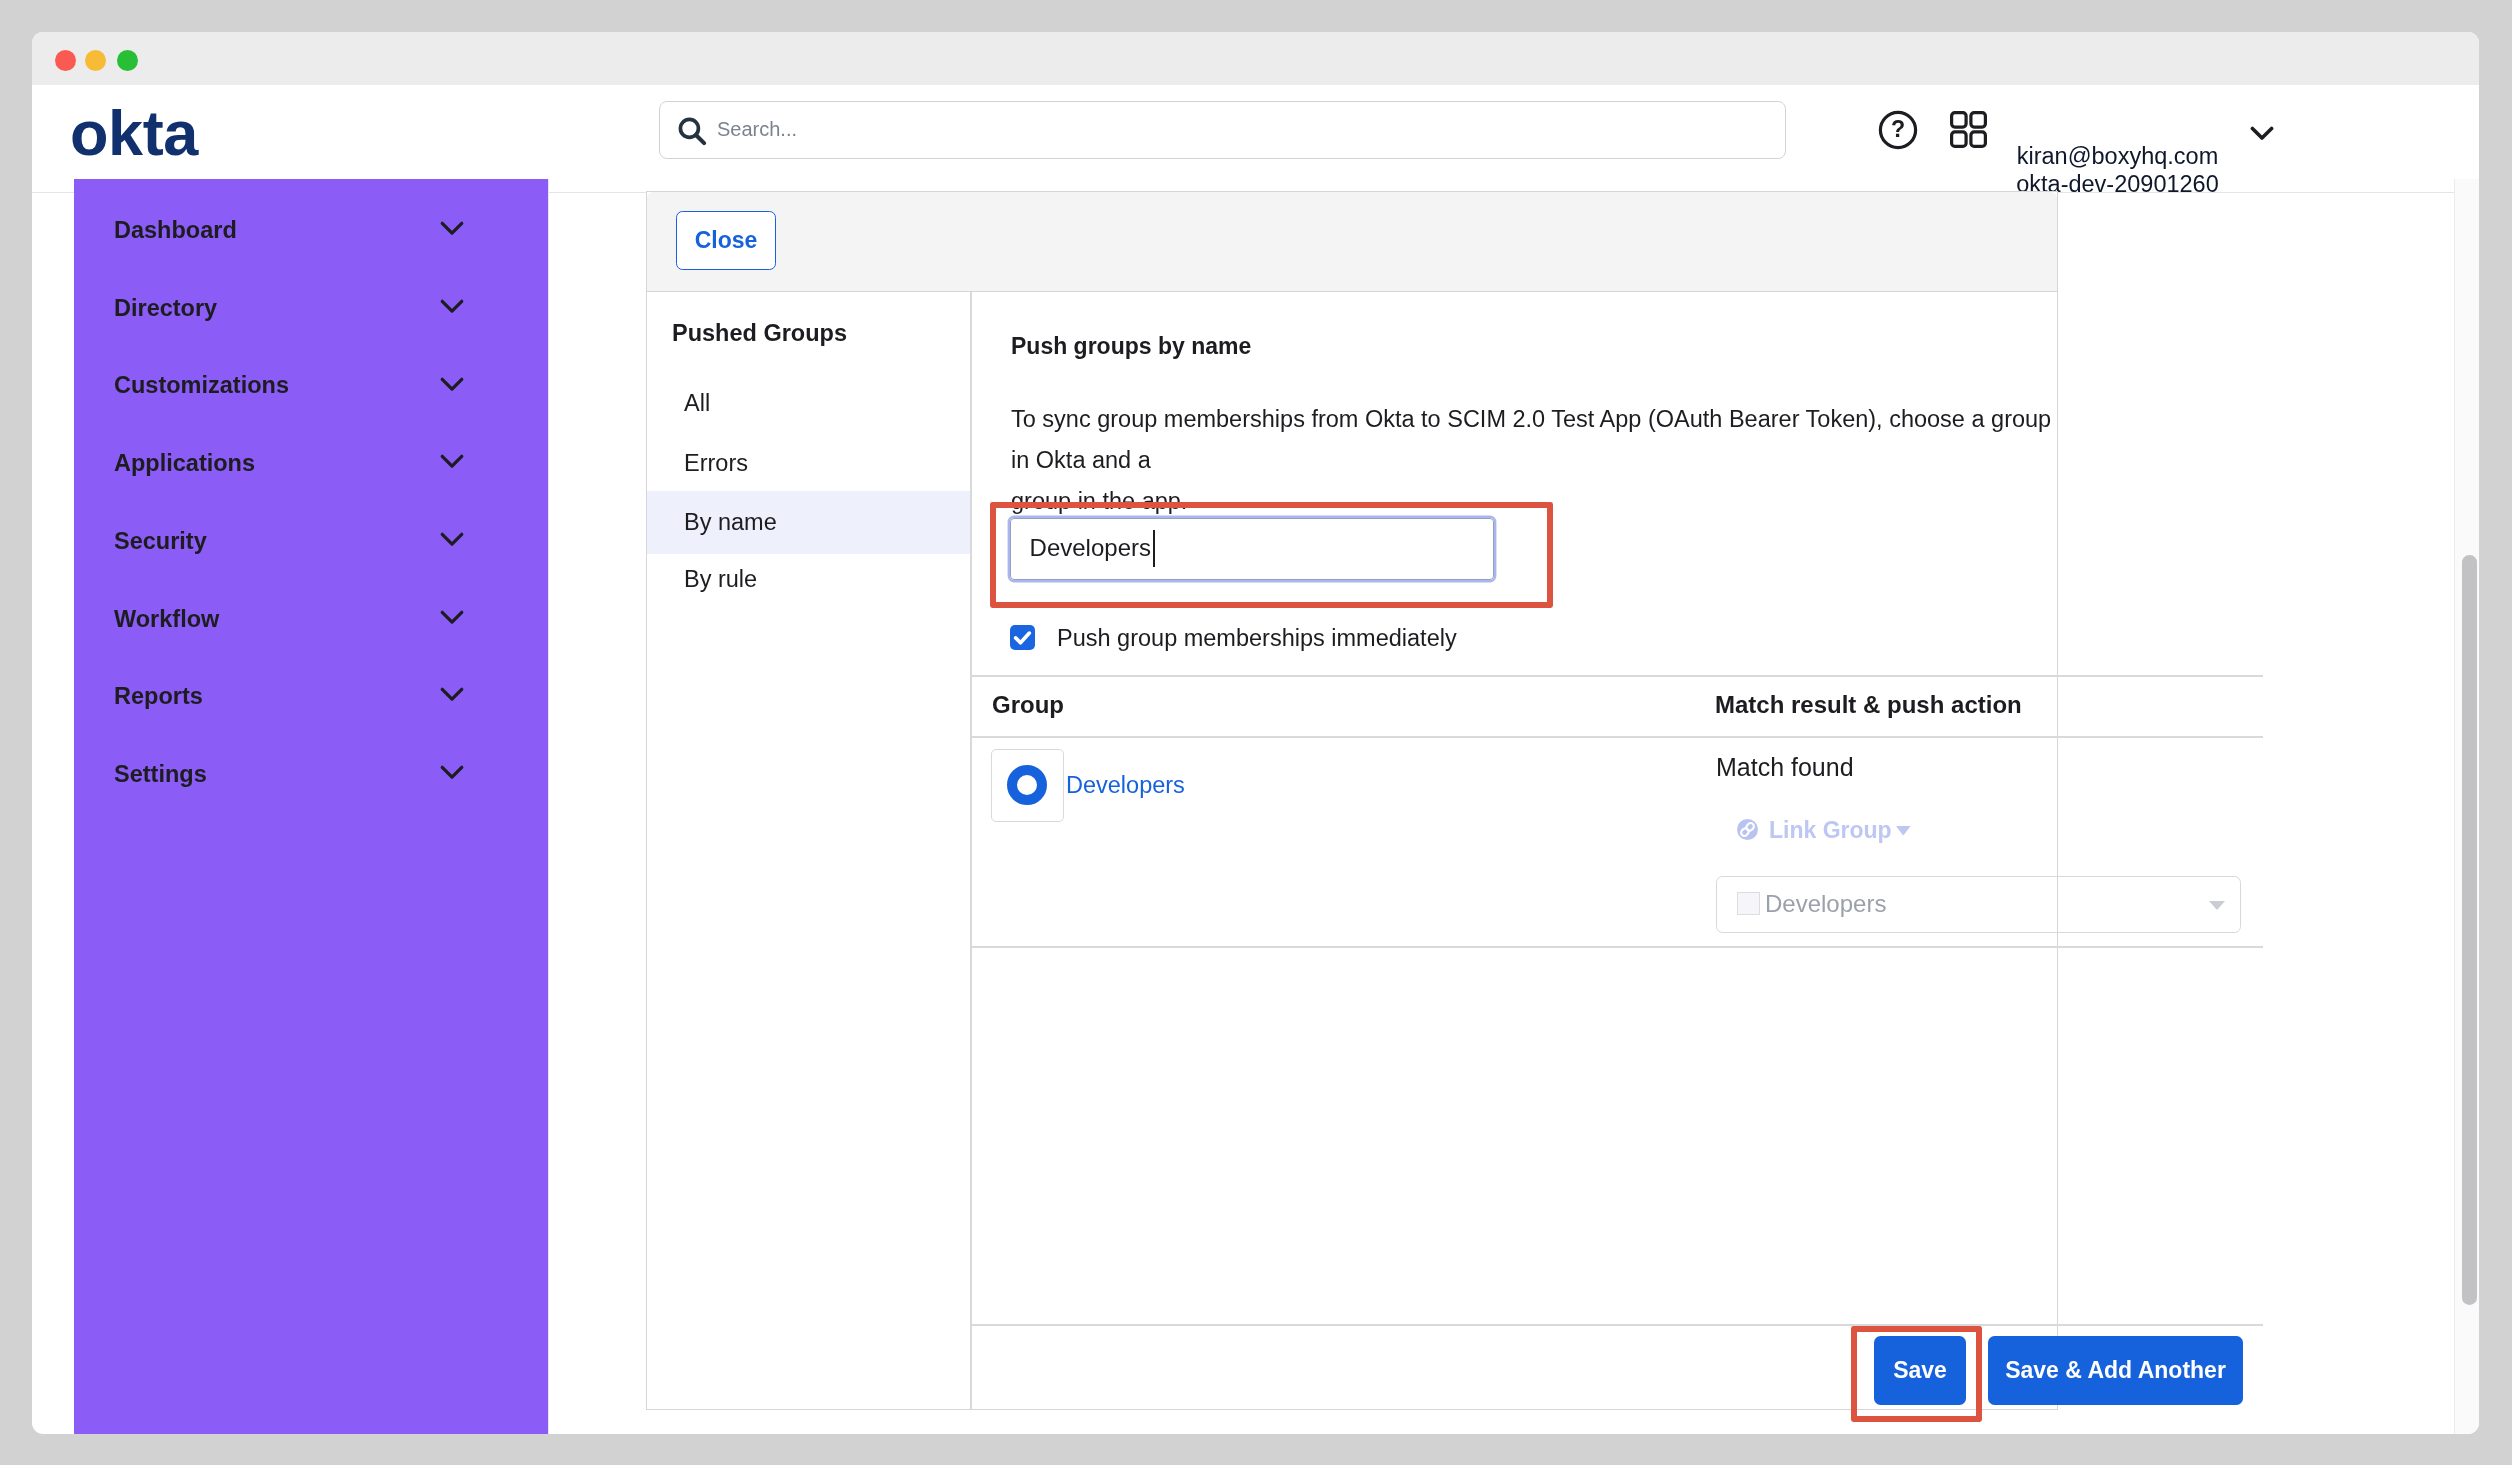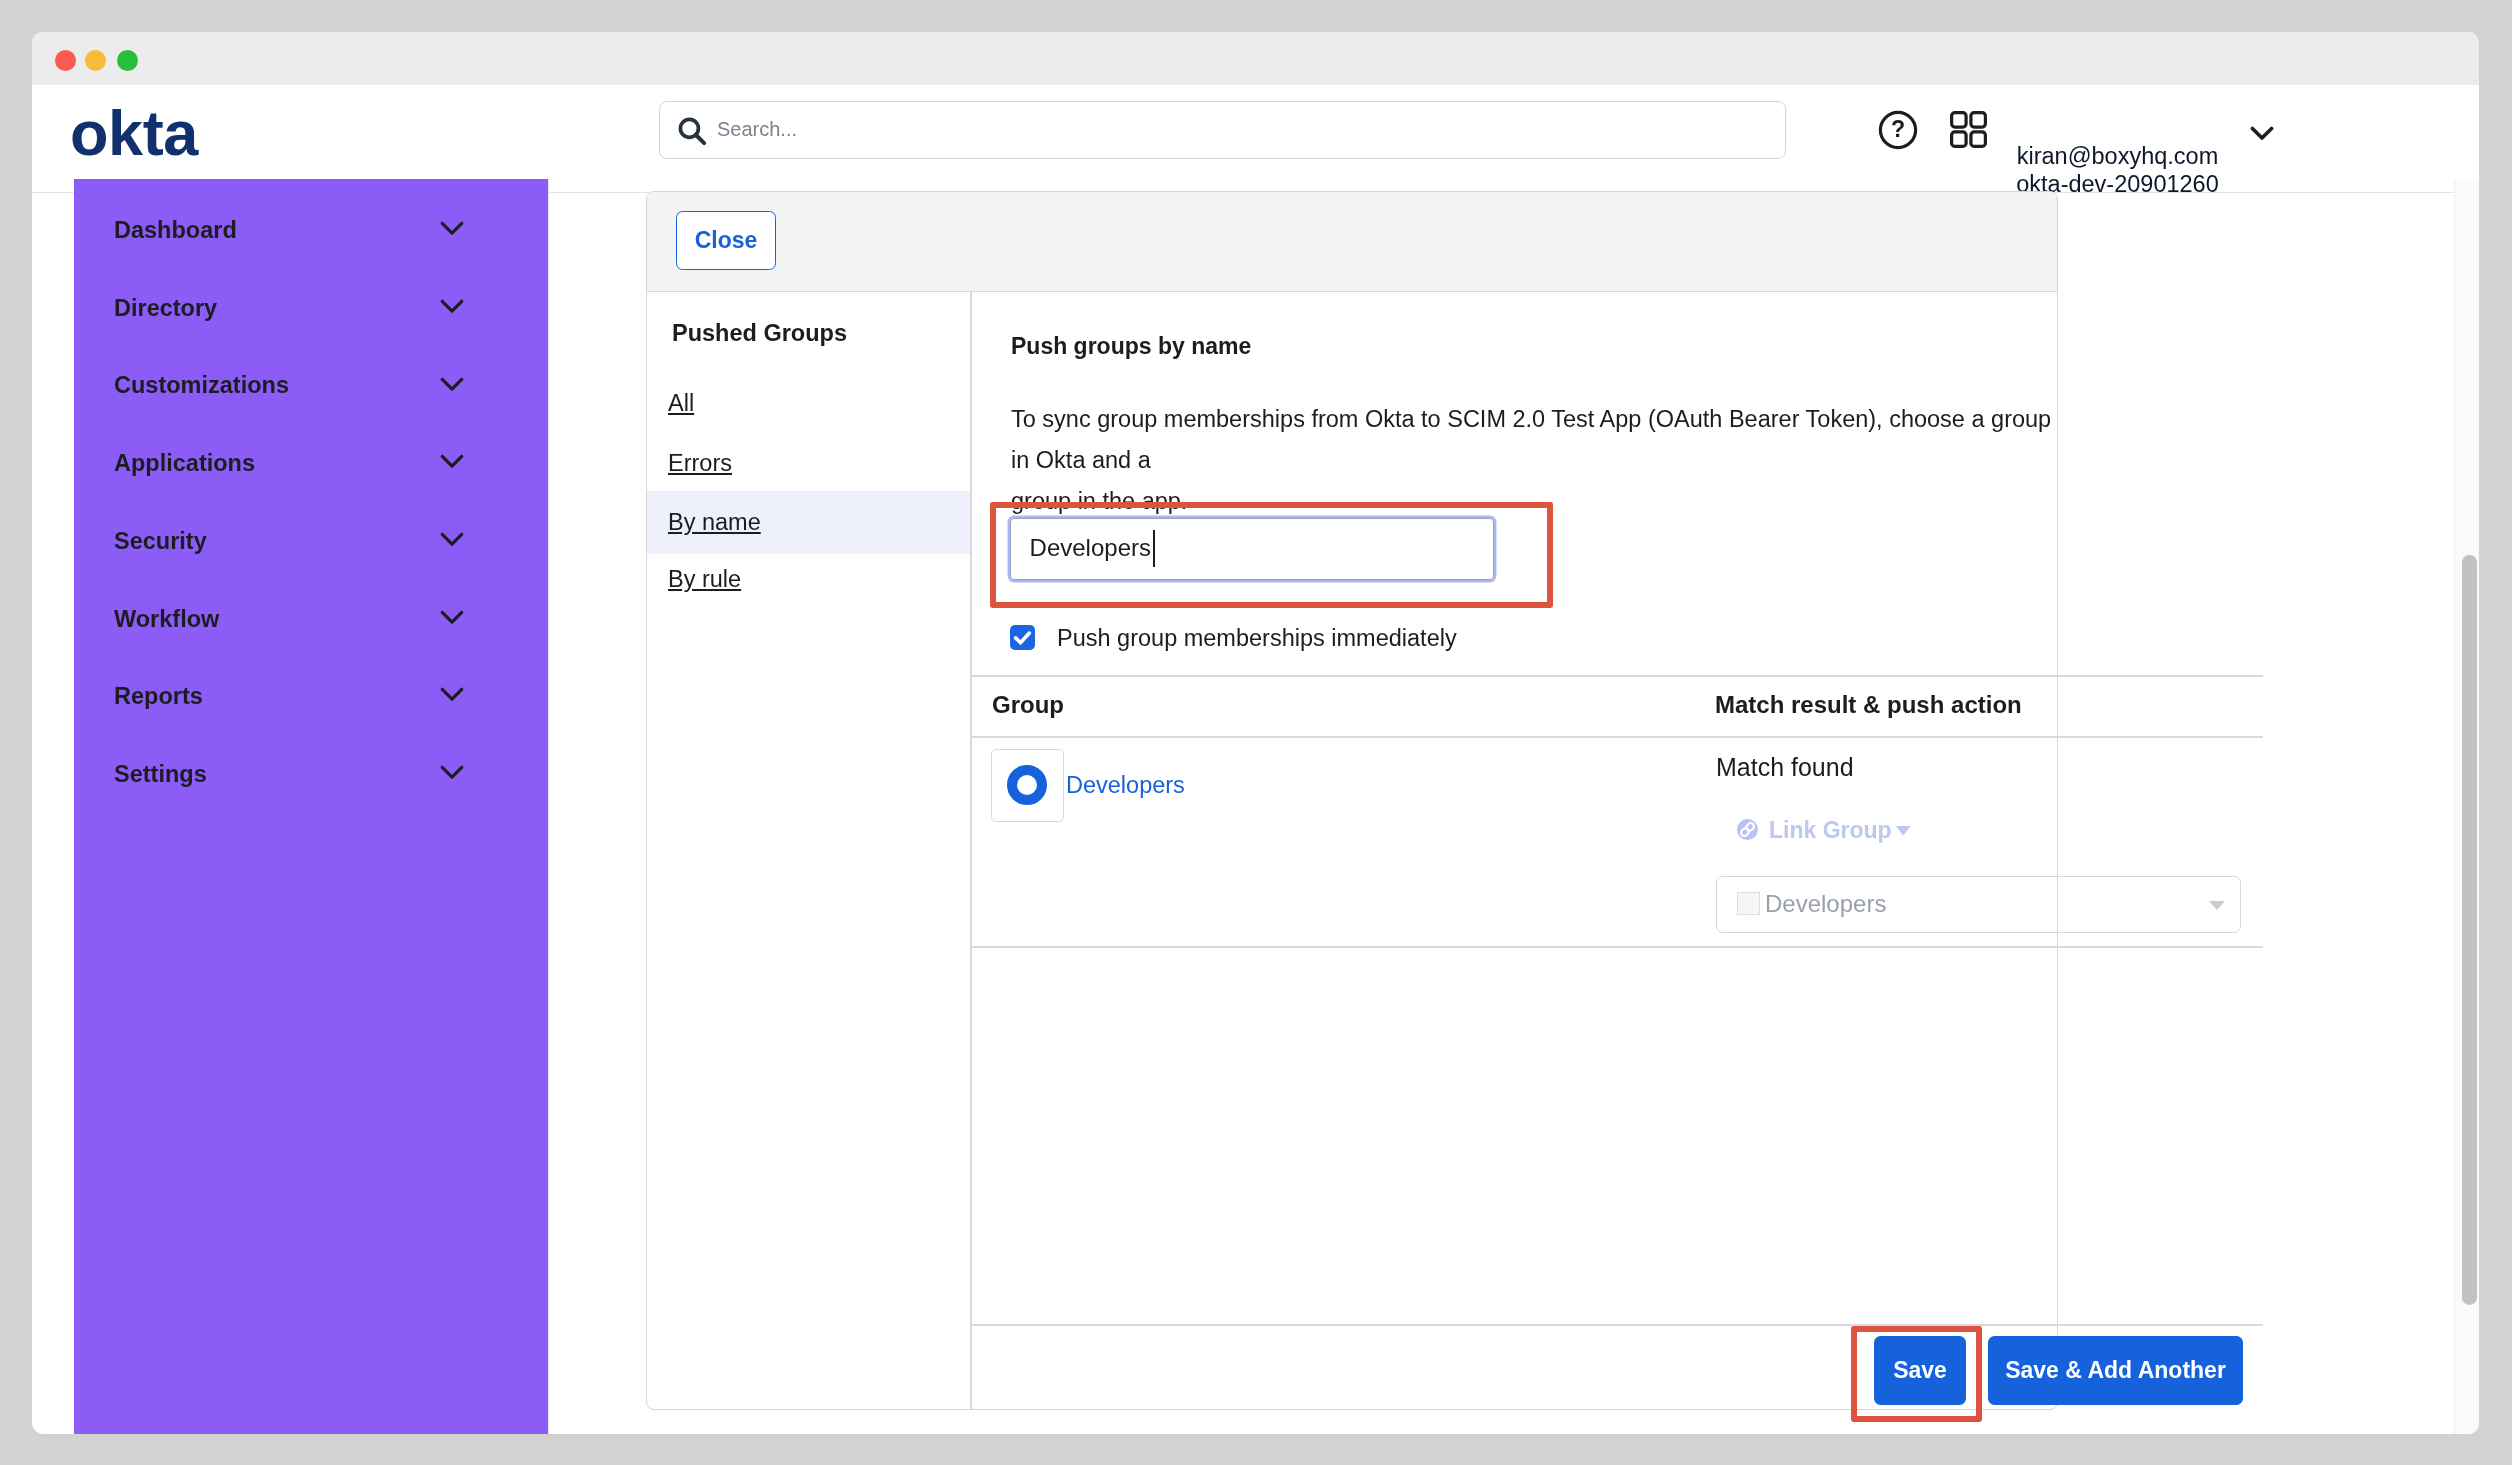--- a/index.html
+++ b/index.html
@@ -9,27 +9,27 @@
   .window { position:absolute; left:32px; top:32px; width:2447px; height:1402px; background:#fff; border-radius:11.3px; overflow:hidden; }
   .titlebar { position:absolute; left:0; top:0; width:100%; height:53px; background:#ececec; }
   .dot { position:absolute; top:18px; width:21px; height:21px; border-radius:50%; }
   .appheader { position:absolute; left:0; top:53px; width:100%; height:108px; background:#fff; border-bottom:1.6px solid #e4e4e7; }
   .logo { position:absolute; left:38px; top:12px; font-size:63px; font-weight:bold; color:#11306e; letter-spacing:-0.4px; }
   .searchbox { position:absolute; left:627px; top:16px; width:1127px; height:58px; border:1.6px solid #d2d2d6; border-radius:8px; }
   .searchtxt { position:absolute; top:0; height:55px; line-height:55px; font-size:20px; color:#7d838e; }
   .usertext { position:absolute; top:21px; left:1972px; width:227px; text-align:center; font-size:23.5px; line-height:28px; color:#0f172a;margin-top:36px; }
   .sidebar { position:absolute; left:0; top:147px; width:475px; height:1255px; background:#8b5cf6; border-right:1.6px solid #e7e7ea;margin-left:42px; }
   .navitem { position:absolute; left:40px; width:324px; font-size:23.5px; font-weight:bold; color:#1d1d21; }
-  .card { position:absolute; left:614px; top:159px; width:1412px; height:1219px; background:#fff; border:1.6px solid #d6d6da; border-radius:8px; }
+  .card { position:absolute; left:614px; top:159px; width:1412px; height:1219px; background:#fff; border:1.6px solid #d6d6da; border-radius:0; }
   .cardheader { position:absolute; left:0; top:0; width:100%; height:100px; background:#f4f4f5; border-bottom:1.6px solid #d6d6da; border-radius:6.5px 6.5px 0 0; }
   .closebtn { position:absolute; left:29px; top:19.4px; width:100px; height:59px; background:#fff; border:1.6px solid #1662dd; border-radius:6.5px; color:#1662dd; font-size:23px; font-weight:bold; text-align:center; line-height:56px; }
   .vdivider { position:absolute; left:323px; top:100px; width:1.6px; height:1118px; background:#d9d9dd; }
   .pg-title { position:absolute; left:25px; top:128px; font-size:23.5px; font-weight:bold; }
   .pgnav { position:absolute; left:0; width:323px; height:63px; font-size:23.5px; line-height:63px; }
-  .pgnav span { margin-left:21px;text-decoration:underline; }
+  .pgnav span { margin-left:37px; }
   .panel-title { position:absolute; left:364px; top:141px; font-size:23px; font-weight:bold; }
   .para { position:absolute; left:364px; top:207px; font-size:23.5px; line-height:41px; color:#1d1d21; }
   .orangebox { position:absolute; border:6.5px solid #dc5440; border-radius:2.4px; }
   .input1 { position:absolute; left:363px; top:326px; width:484px; height:62px; border:1.6px solid #96a0bd; box-shadow:0 0 0 2.4px #abb6ee; border-radius:4px; }
   .input1 span { position:absolute; left:18.6px; top:0; line-height:58px; font-size:24px; }
   .caret-i { position:absolute; left:142px; top:10.5px; width:2.4px; height:37px; background:#1d1d21; }
   .checkbox { position:absolute; left:363px; top:433px; width:25px; height:25px; background:#1b66e0; border-radius:4.9px; }
   .cblabel { position:absolute; left:410px; top:433px; font-size:23.5px; }
   .hline { position:absolute; background:#d9d9dd; height:1.6px; }
   .th { font-size:24px; font-weight:bold; position:absolute; }

